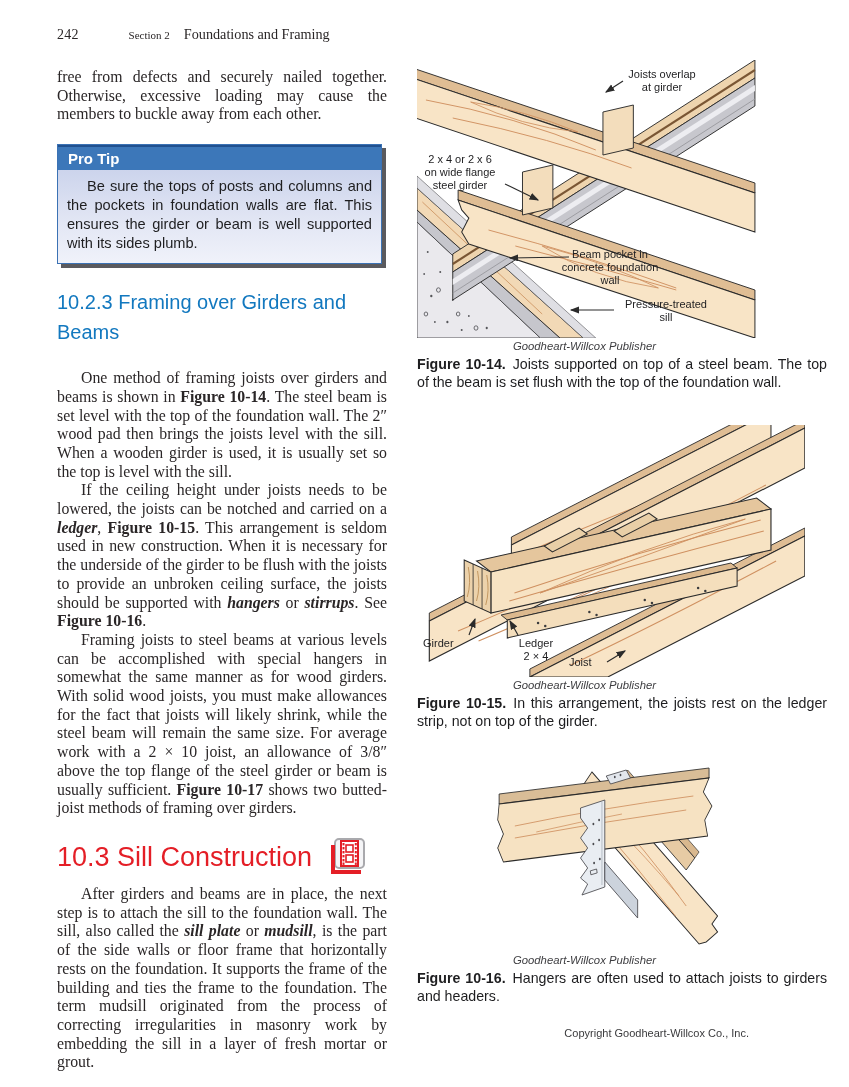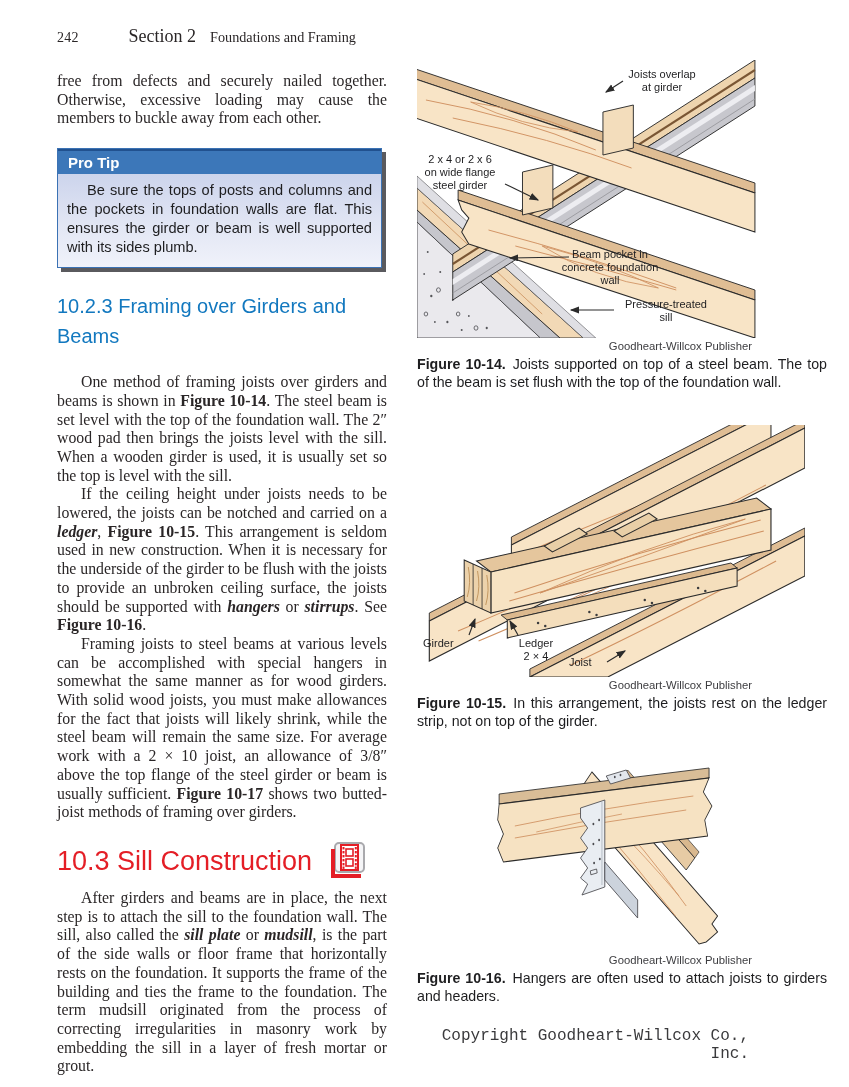--- a/index.html
+++ b/index.html
@@ -2,21 +2,21 @@
 <html><head>
 <meta charset="utf-8">
 <style>
   html,body{margin:0;padding:0;background:#ffffff;}
   .page{position:relative;width:849px;height:1087px;background:#fff;overflow:hidden;
         font-family:"Liberation Serif",serif;color:#2a2627;}
   
   .left-col{position:absolute;left:57px;top:26px;width:330px;}
   .page-header{display:flex;align-items:baseline;}
   .pagenum{font-size:14px;letter-spacing:.2px;}
-  .section-label{font-size:18px;margin-left:50px;}
+  .section-label{font-size:11px;margin-left:50px;}
   .section-title{font-size:14.2px;margin-left:14px;}
   p.body{font-size:15.8px;line-height:18.7px;text-align:justify;margin:0;text-indent:24px;}
   p.body.no-indent{text-indent:0;margin-top:25px;}
   
   .protip{margin-top:20px;width:323px;border:1px solid #3b72b4;box-shadow:4px 4px 0 #5a5a5e;
           font-family:"Liberation Sans",sans-serif;}
   .protip-head{background:#3c77b9;border-top:2px solid #21518f;color:#fff;font-weight:bold;
                font-size:15px;padding:3px 0 3px 10px;}
   .protip-body{background:linear-gradient(180deg,#ccd4ec 0%,#e2e6f4 55%,#f0f2fa 100%);
                font-size:14.6px;line-height:19px;text-align:justify;padding:7px 9px 10px 9px;
@@ -25,24 +25,24 @@
   h2.blue{font-family:"Liberation Sans",sans-serif;font-weight:normal;color:#1278bf;
           font-size:20px;line-height:30px;margin:23px 0 22px 0;}
   .h3row{display:flex;align-items:center;gap:16px;margin:19px 0 8px 0;}
   h2.red{font-family:"Liberation Sans",sans-serif;font-weight:normal;color:#e41e26;
          font-size:27px;line-height:30px;margin:0;}
   
   .right-col{position:absolute;left:417px;top:60px;width:410px;font-family:"Liberation Sans",sans-serif;}
   .fig-wrap{position:relative;}
   .fig-label{position:absolute;font-size:11px;line-height:1.18;color:#1e1e20;
              white-space:pre-line;text-align:center;}
-  .credit{font-size:11.3px;color:#3d3d40;text-align:right;padding-right:75px;margin-top:2px;}
+  .credit{font-size:11.3px;font-style:italic;color:#3d3d40;text-align:center;padding-right:75px;margin-top:2px;}
   p.caption{font-size:14.2px;line-height:18px;text-align:justify;color:#1e1e20;margin:3px 0 0 0;}
   .cap-label{font-weight:bold;margin-right:7px;}
-  .copyright{font-size:16px;color:#3a3a3c;text-align:right;padding-right:78px;margin-top:22px;font-family:Liberation Mono, monospace;}
+  .copyright{font-size:11px;color:#3a3a3c;text-align:right;padding-right:78px;margin-top:22px;}
   svg{display:block;}
 </style>
 </head>
 <body>
 
 <div class="page">
 
   <div class="left-col">
 
     <div class="page-header">

